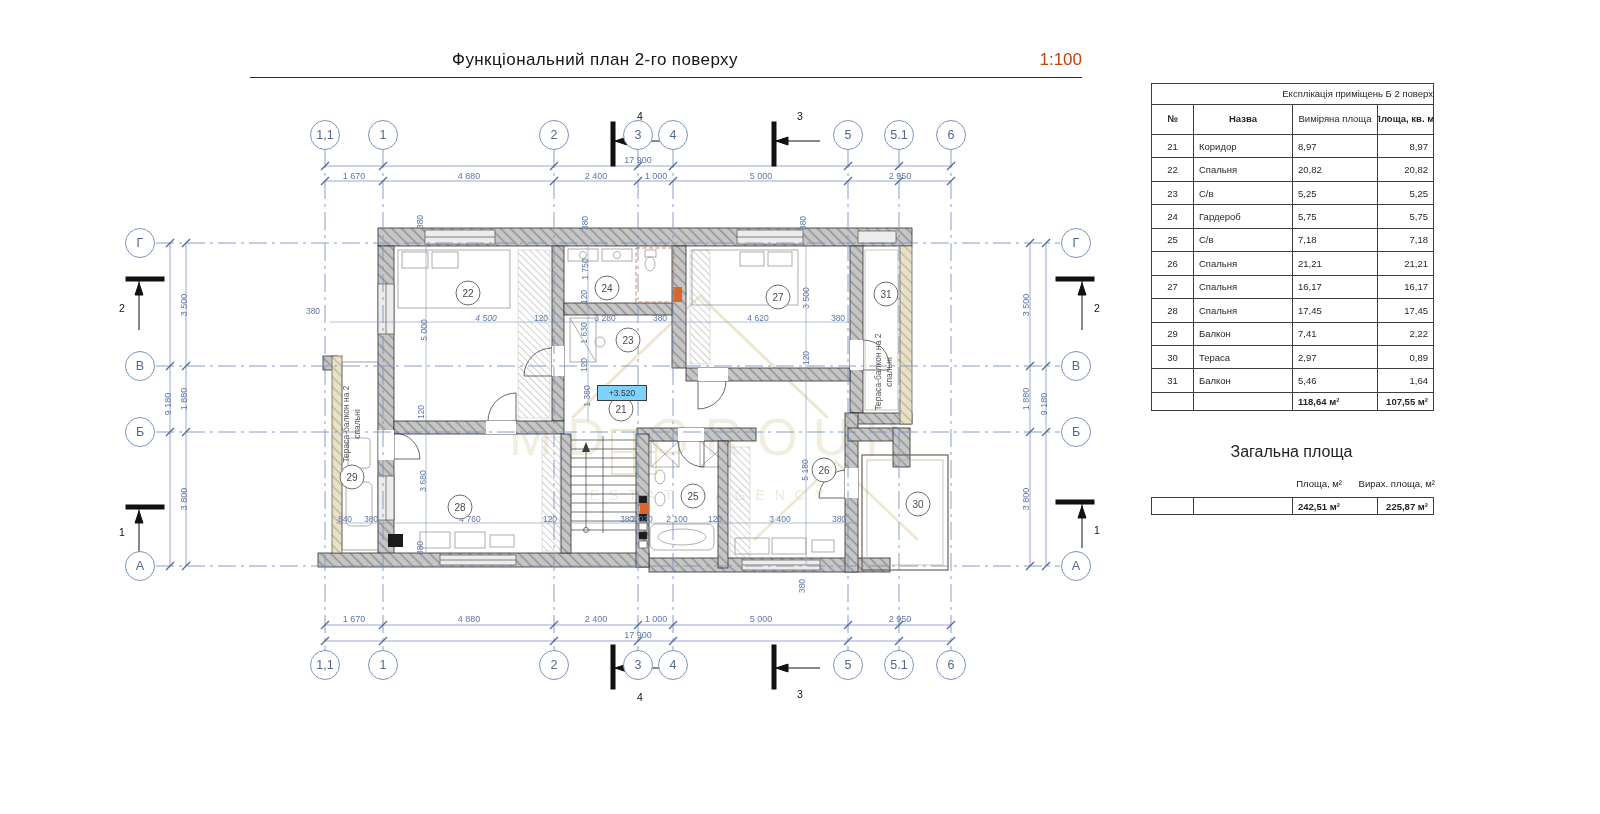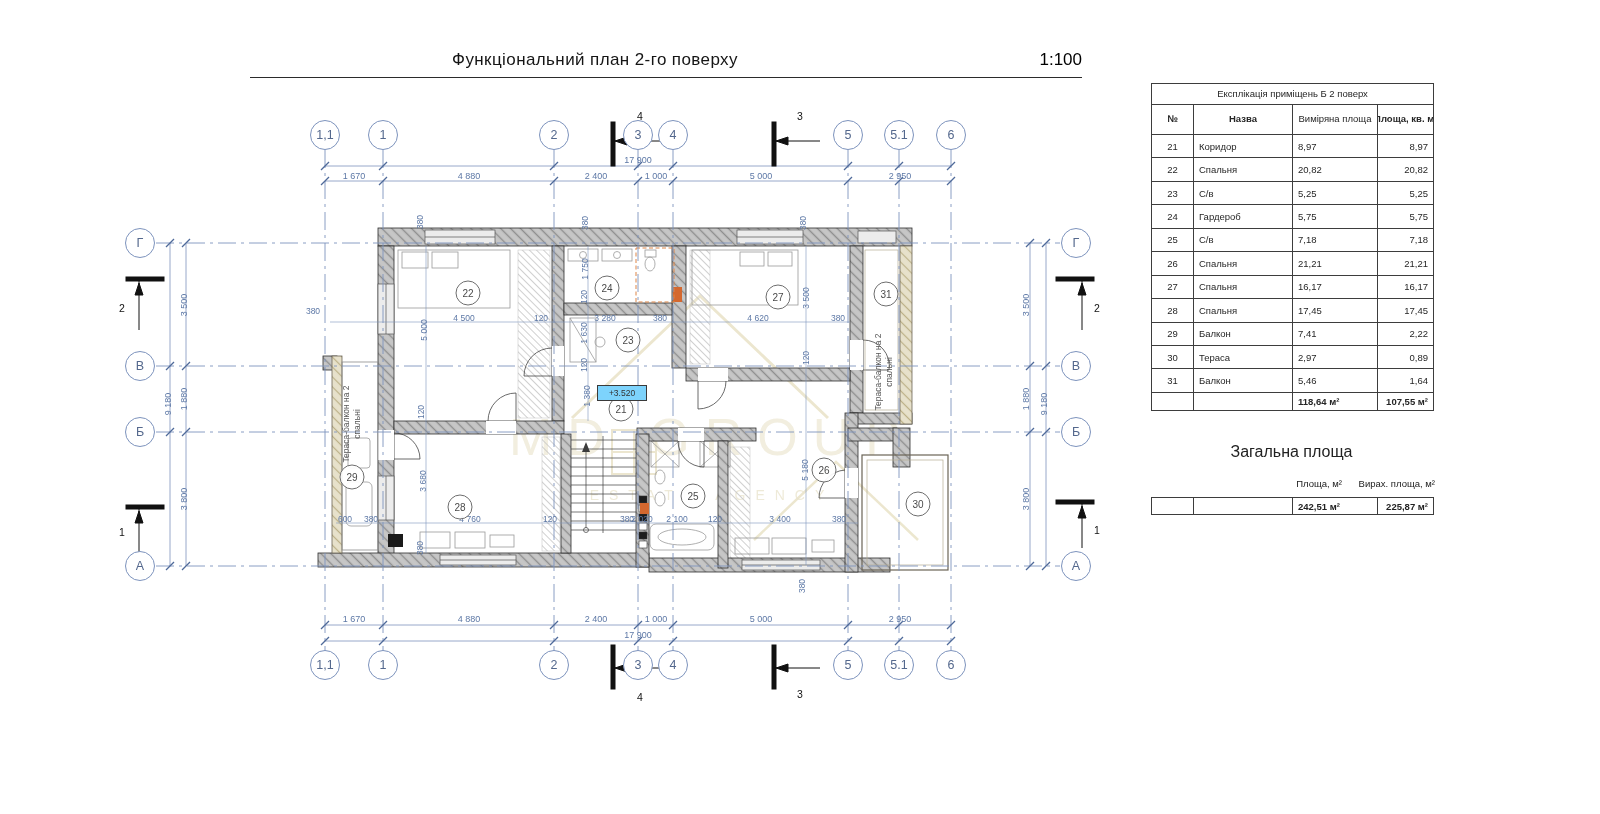--- a/index.html
+++ b/index.html
@@ -1,42 +1,42 @@
 <!DOCTYPE html>
 <html><head>
 <meta charset="utf-8">
 <style>
   html,body{margin:0;padding:0;background:#fff;}
   .canvas{position:relative;width:1600px;height:814px;background:#ffffff;overflow:hidden;
           font-family:"Liberation Sans", sans-serif;}
   svg{position:absolute;left:0;top:0;}
   .ptitle{position:absolute;left:250px;top:50px;width:690px;text-align:center;font-size:17px;
           letter-spacing:.4px;color:#151515;}
-  .pscale{position:absolute;left:990px;top:50px;width:92px;text-align:right;font-size:17px;color:#000000;}
+  .pscale{position:absolute;left:990px;top:50px;width:92px;text-align:right;font-size:17px;color:#c2410c;}
   .underline{position:absolute;left:250px;top:77px;width:832px;height:0;border-top:1.4px solid #2b2b2b;}
 
   .bub{position:absolute;transform:translate(-50%,-50%);border-radius:50%;display:flex;
        align-items:center;justify-content:center;background:#fff;box-sizing:border-box;}
   .gb{width:30px;height:30px;border:1.2px solid #7d93bd;color:#54688d;font-size:12.5px;}
   .rb{width:25px;height:25px;border:1px solid #6e6e6e;color:#4a4a4a;font-size:10px;background:rgba(255,255,255,.92);}
   .lbl{position:absolute;transform:translate(-50%,-50%);font-size:9px;color:#5d78a6;white-space:nowrap;}
   .lbl.sm{font-size:8.5px;}
   .lbl.rot{transform:translate(-50%,-50%) rotate(-90deg);}
   .seclbl{position:absolute;transform:translate(-50%,-50%);font-size:10.5px;color:#111;}
 
   .elev{position:absolute;left:597px;top:385px;width:48px;height:14px;border:1px solid #3a3a3a;
         background:#7dd3fc;font-size:8.5px;color:#333;display:flex;align-items:center;justify-content:center;}
   .terr{position:absolute;width:88px;text-align:center;font-size:8.5px;color:#555;line-height:1.25;
         transform:translate(-50%,-50%) rotate(-90deg);}
   .terr-left{left:352px;top:424px;}
   .terr-right{left:884px;top:372px;}
 
   .exp{position:absolute;left:1151px;top:83px;width:281px;border:1px solid #3d3d3d;background:#fff;
        font-size:9.5px;color:#262626;box-sizing:content-box;}
-  .exp-title{height:20px;line-height:20px;text-align:center;border-bottom:1px solid #3d3d3d;font-size:9.5px;}
+  .exp-title{height:20px;line-height:20px;text-align:right;border-bottom:1px solid #3d3d3d;font-size:9.5px;}
   .exp-header{display:flex;height:29px;border-bottom:1px solid #3d3d3d;font-weight:bold;}
   .exp-header .c{justify-content:center;text-align:center;line-height:1.15;padding:0;}
   .exp-header .cname,.exp-header .cmeas{padding-left:0;}
   .hmeas{font-weight:normal;}
   .exp-row{display:flex;height:22.45px;border-bottom:1px solid #3d3d3d;}
   .exp-totals{display:flex;height:17px;font-weight:bold;}
   .c{box-sizing:border-box;height:100%;display:flex;align-items:center;overflow:hidden;white-space:nowrap;}
   .cnum{width:42px;justify-content:center;border-right:1px solid #3d3d3d;}
   .cname{width:99px;padding-left:5px;border-right:1px solid #3d3d3d;}
   .cmeas{width:85px;padding-left:5px;border-right:1px solid #3d3d3d;}
@@ -382,27 +382,27 @@
       <div class="lbl" style="left: 638px; top: 635px;">17 900</div>
       <div class="lbl rot" style="left: 184px; top: 305px;">3 500</div>
       <div class="lbl rot" style="left: 184px; top: 399px;">1 880</div>
       <div class="lbl rot" style="left: 184px; top: 499px;">3 800</div>
       <div class="lbl rot" style="left: 1026px; top: 305px;">3 500</div>
       <div class="lbl rot" style="left: 1026px; top: 399px;">1 880</div>
       <div class="lbl rot" style="left: 1026px; top: 499px;">3 800</div>
       <div class="lbl rot" style="left: 168px; top: 404px;">9 180</div>
       <div class="lbl rot" style="left: 1044px; top: 404px;">9 180</div>
       <div class="lbl sm" style="left: 313px; top: 311px;">380</div>
-      <div class="lbl sm" style="left: 464px; top: 318px;">4 500</div>
+      <div class="lbl sm" style="left: 486px; top: 318px; font-style: italic;">4 500</div>
       <div class="lbl sm" style="left: 541px; top: 318px;">120</div>
       <div class="lbl sm" style="left: 605px; top: 318px;">3 280</div>
       <div class="lbl sm" style="left: 660px; top: 318px;">380</div>
       <div class="lbl sm" style="left: 758px; top: 318px;">4 620</div>
       <div class="lbl sm" style="left: 838px; top: 318px;">380</div>
-      <div class="lbl sm" style="left: 345px; top: 519px;">600</div>
+      <div class="lbl sm" style="left: 345px; top: 519px;">840</div>
       <div class="lbl sm" style="left: 371px; top: 519px;">380</div>
       <div class="lbl sm" style="left: 470px; top: 519px;">4 760</div>
       <div class="lbl sm" style="left: 550px; top: 519px;">120</div>
       <div class="lbl sm" style="left: 594px; top: 519px; margin-left: 48px;">2 020</div>
       <div class="lbl sm" style="left: 627px; top: 519px;">380</div>
       <div class="lbl sm" style="left: 677px; top: 519px;">2 100</div>
       <div class="lbl sm" style="left: 715px; top: 519px;">120</div>
       <div class="lbl sm" style="left: 780px; top: 519px;">3 400</div>
       <div class="lbl sm" style="left: 839px; top: 519px;">380</div>
       <div class="lbl sm rot" style="left: 420px; top: 222px;">380</div>

